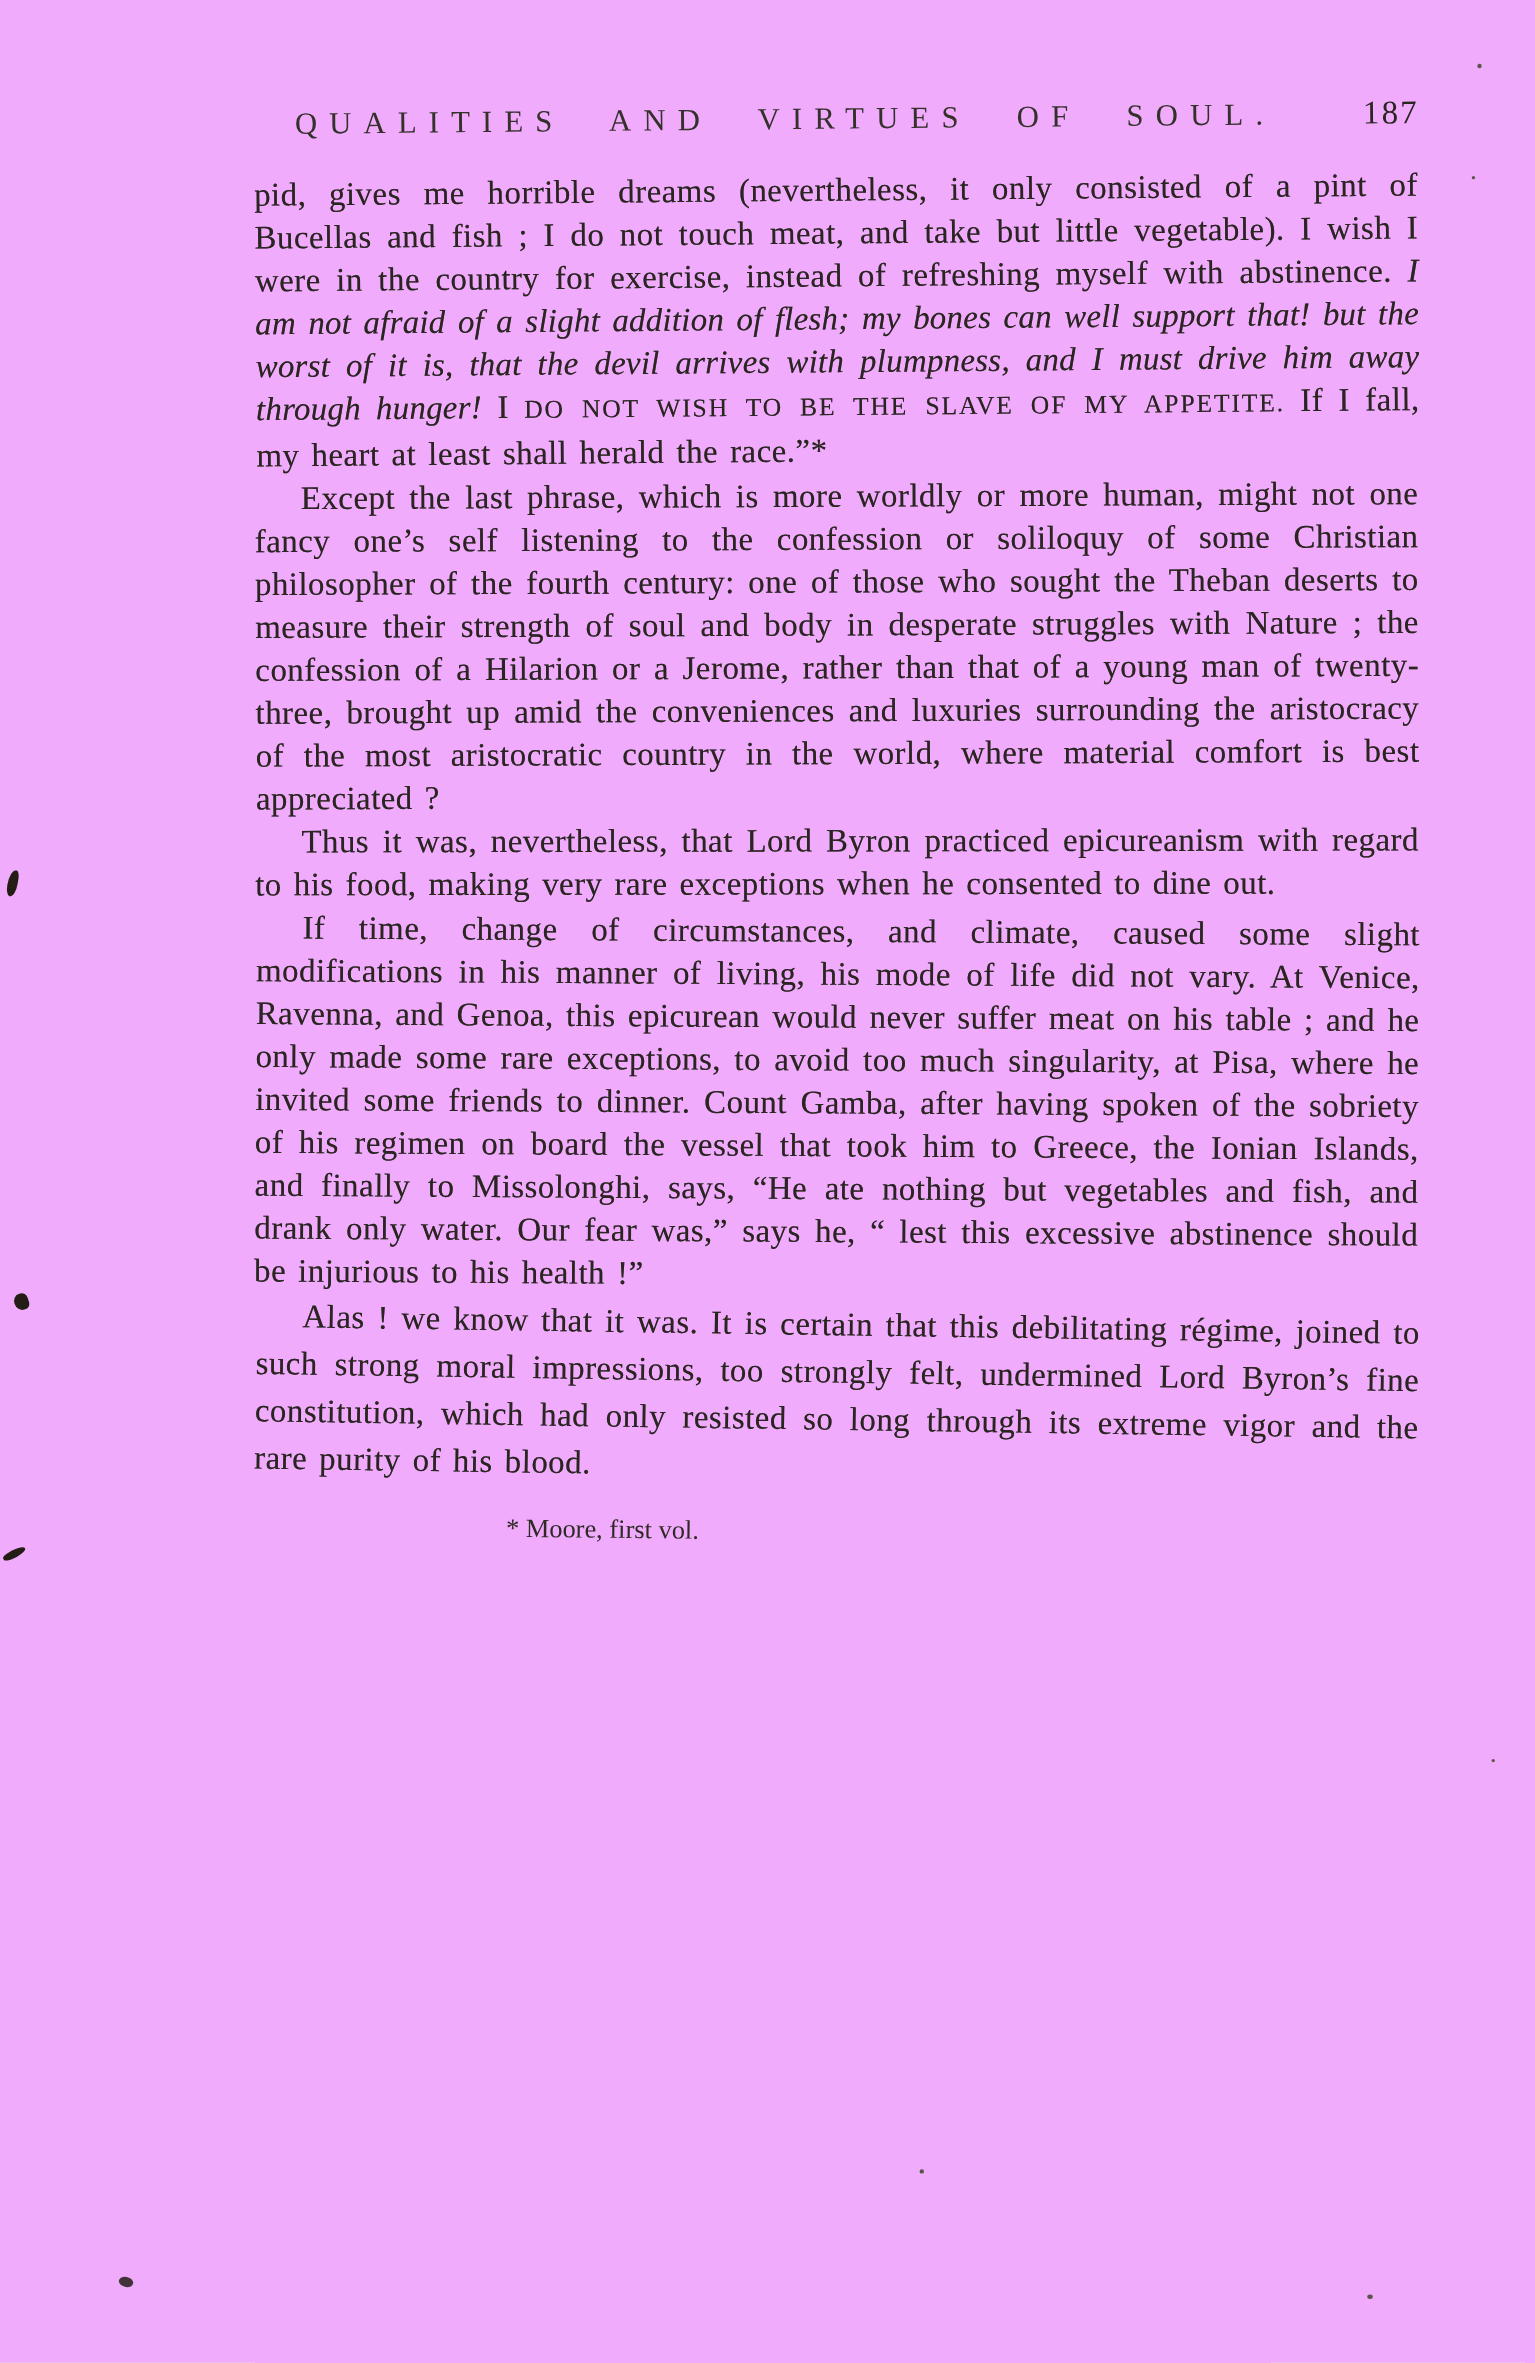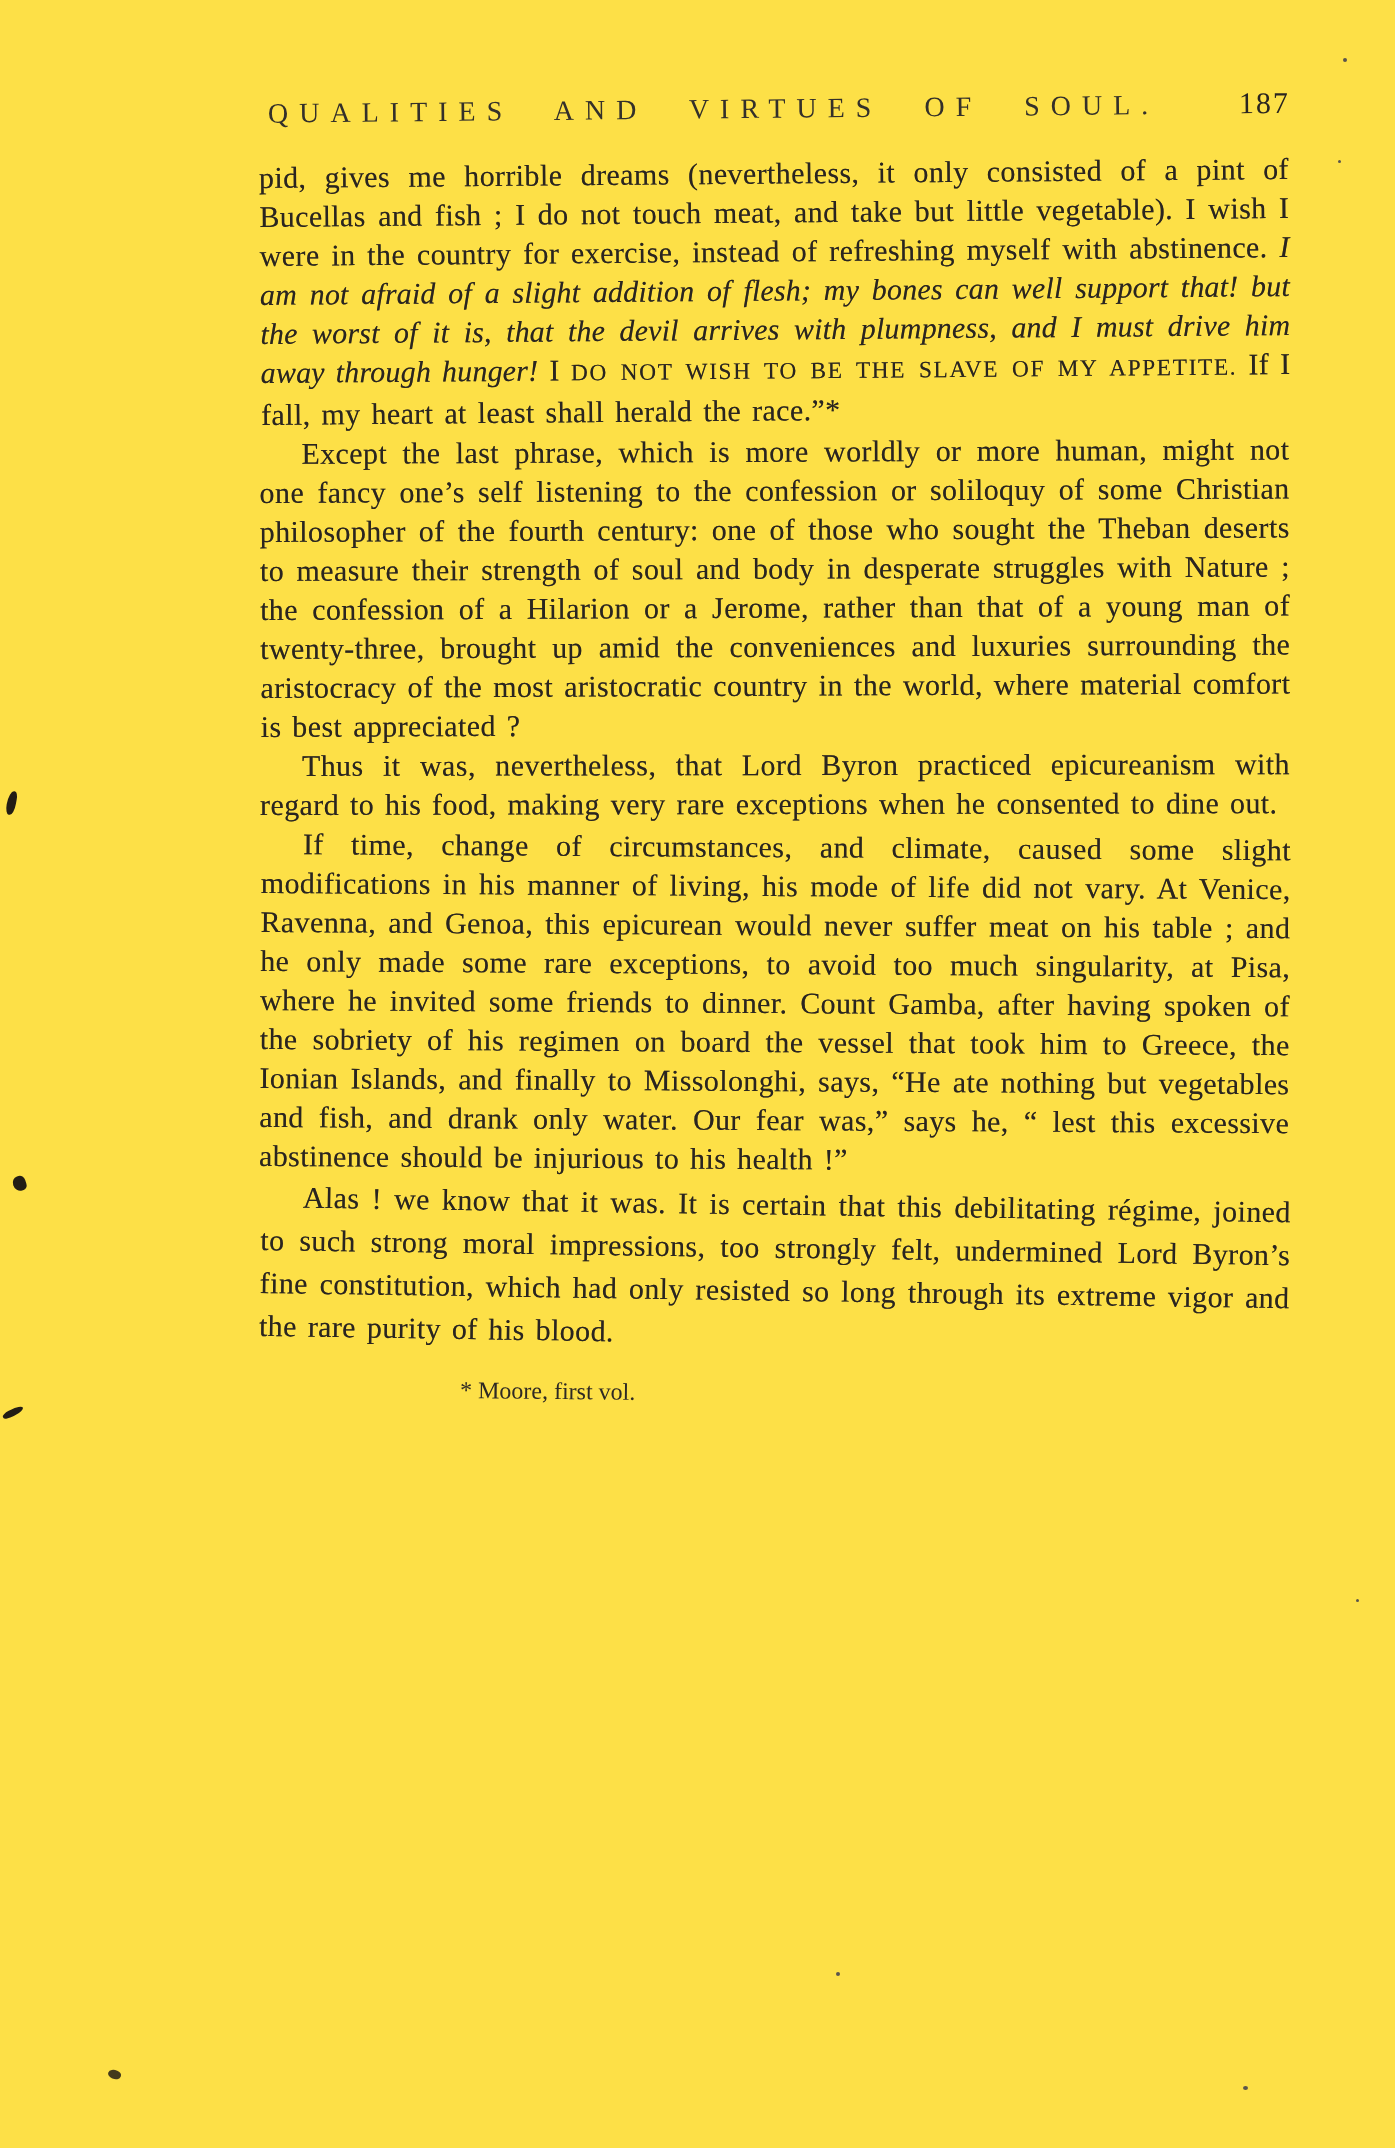--- a/index.html
+++ b/index.html
@@ -4,21 +4,21 @@
 <style>
   html, body {
     margin: 0;
     padding: 0;
     background: #e9e7e2;
   }
   .page {
     position: relative;
     width: 1395px;
     height: 2148px;
-    background: #fde047;
+    background: #f0abfc;
     overflow: hidden;
     font-family: "Liberation Serif", "DejaVu Serif", serif;
     color: #2a2520;
   }
   .content {
     position: absolute;
     left: 232px;
     top: 96px;
     width: 1058px;
   }
@@ -37,21 +37,20 @@
     color: #34302a;
   }
   .page-number {
     margin-left: auto;
     font-size: 30px;
     letter-spacing: 2px;
     color: #2a2520;
   }
   .paragraphs {
     margin-top: 28px;
-    margin-left: 28px;
   }
   .paragraphs p {
     margin: 0;
     font-size: 30px;
     line-height: 39px;
     letter-spacing: 0.4px;
     word-spacing: 3px;
     text-align: justify;
     transform-origin: left center;
     text-shadow: 0 0 0.5px rgba(42, 37, 32, 0.55);

